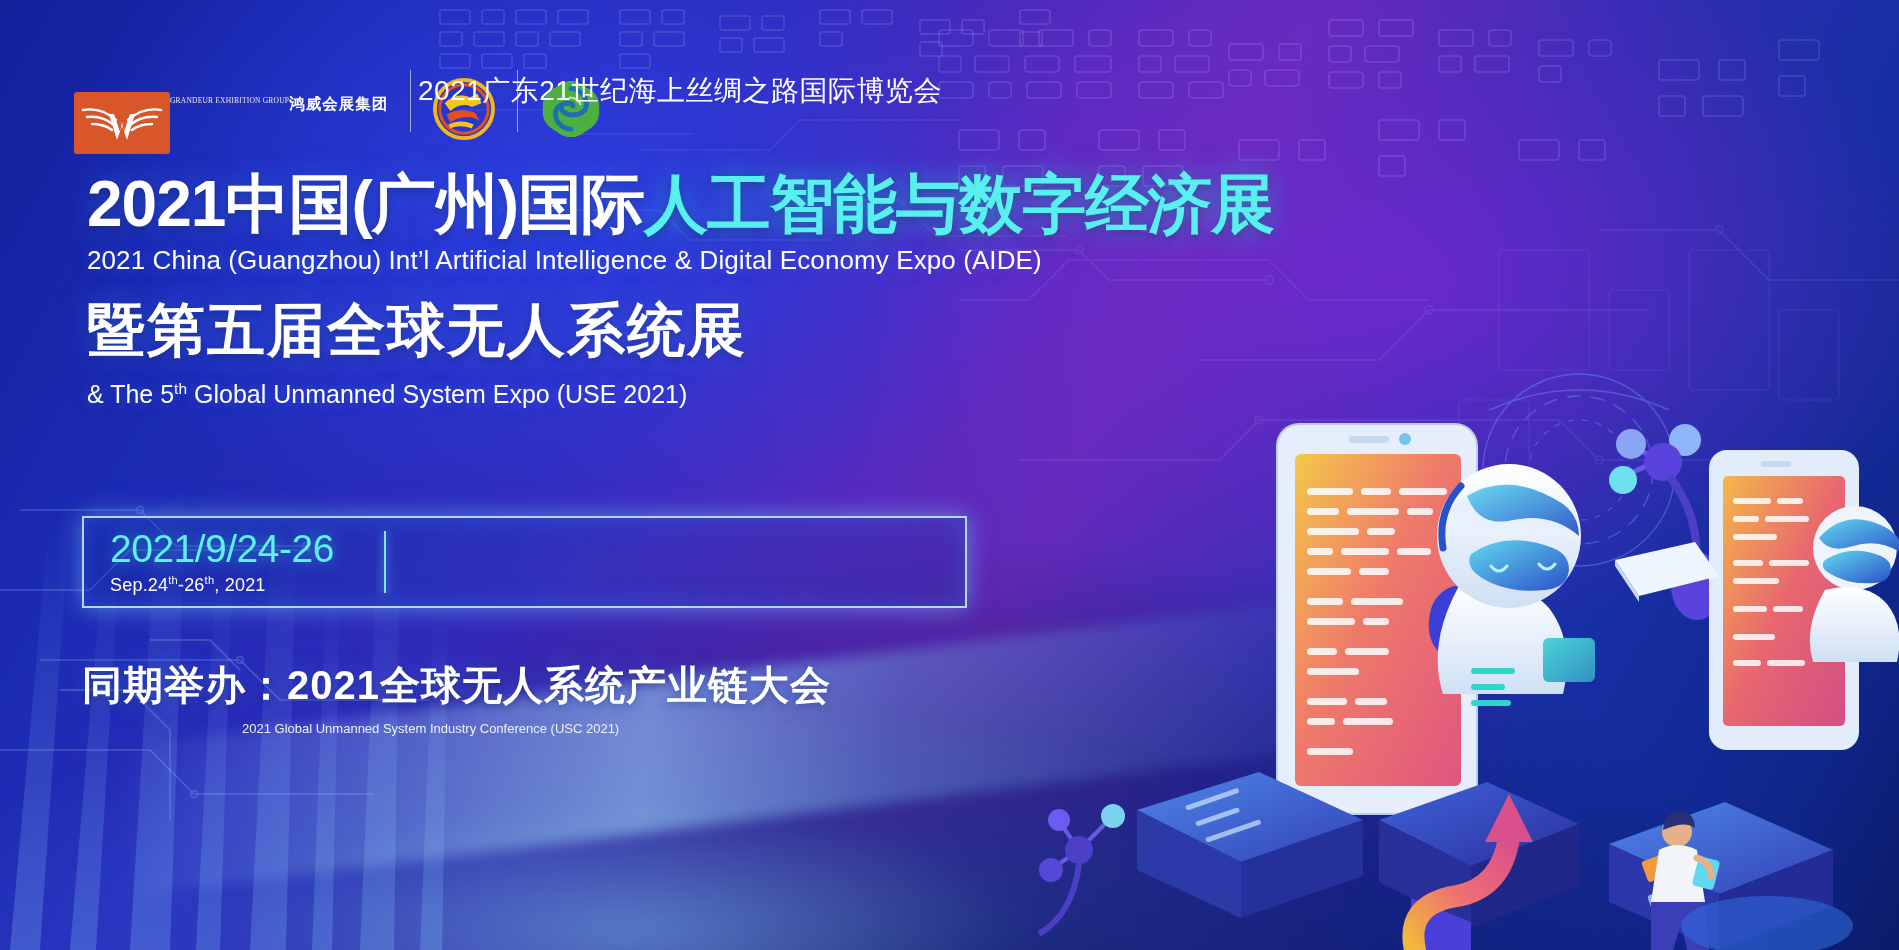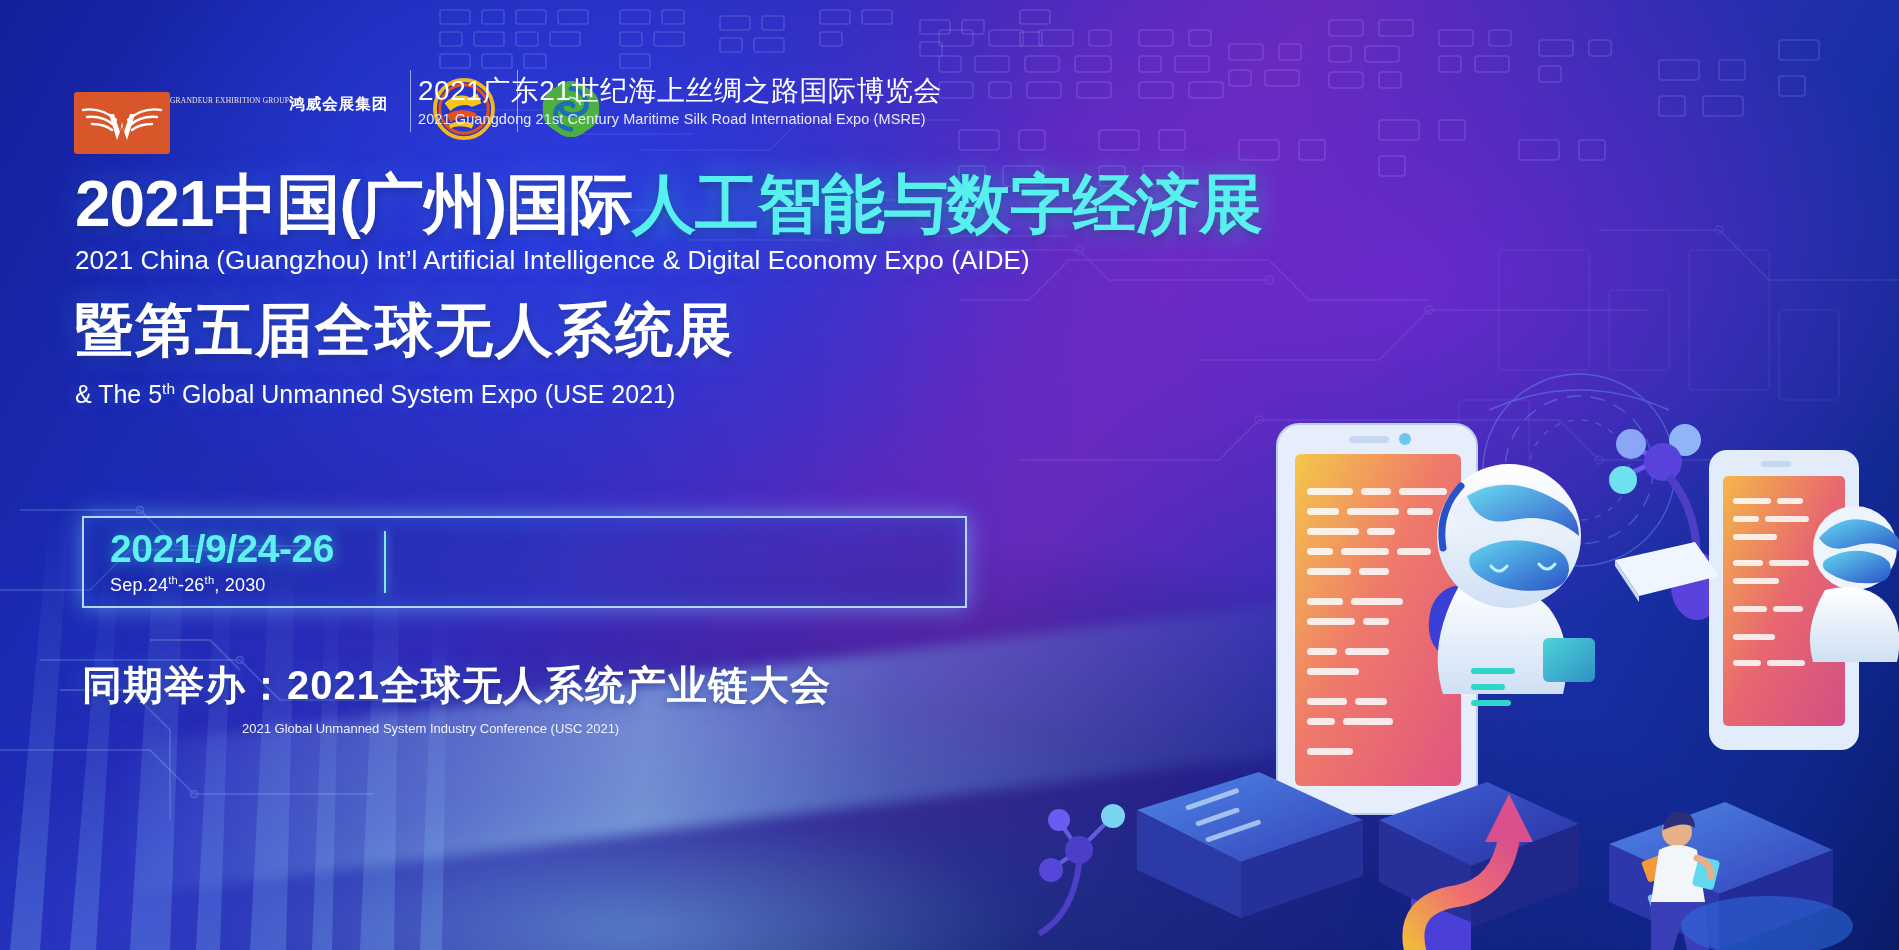--- a/index.html
+++ b/index.html
@@ -60,21 +60,21 @@
   .logo-grandeur .cn { font-size:15.5px; font-weight:bold; color:#ffffff; letter-spacing:1px; margin-top:2px; }
   .logo-div { width:1px; height:62px; background:rgba(255,255,255,.55); margin:0 22px; align-self:flex-start; margin-top:6px;}
   .logo-circle { width:62px; height:62px; }
 
   
   .expo-head { position:absolute; left:418px; top:74px; }
   .expo-cn { font-size:28px; color:#ffffff; letter-spacing:.5px; line-height:1.18; white-space:nowrap; }
   .expo-en { font-size:14.5px; color:#e7eaff; letter-spacing:.1px; margin-top:4px; white-space:nowrap; }
 
   
-  .title-block { position:absolute; left:75px; top:172px; }
+  .title-block { position:absolute; left:87px; top:172px; }
   .title-1 {
     font-size:64px; font-weight:bold; line-height:1.02; letter-spacing:-1px;
     white-space:nowrap; color:#ffffff;
     text-shadow: 0 0 26px rgba(60,120,255,.55), 0 3px 10px rgba(0,0,0,.35);
   }
   .title-1 .hl { color:#58f0ee; text-shadow: 0 0 28px rgba(40,220,230,.55), 0 3px 10px rgba(0,0,0,.30); }
   .sub-1 {
     font-size:26px; color:#ffffff; letter-spacing:.1px; margin-top:8px; white-space:nowrap;
     text-shadow: 0 0 14px rgba(60,120,255,.5);
   }
@@ -91,21 +91,21 @@
   
   .info-box {
     position:absolute; left:82px; top:516px; width:885px; height:92px;
     border:2px solid rgba(190,230,255,.92);
     box-shadow: 0 0 22px rgba(120,200,255,.55), inset 0 0 26px rgba(60,140,255,.30);
     background: linear-gradient(90deg, rgba(20,40,160,.30) 0%, rgba(30,70,190,.22) 55%, rgba(20,40,150,.28) 100%);
     display:flex; align-items:center;
   }
   .info-date { width:300px; padding-left:26px; }
   .info-date .big {
-    font-size:39px; font-weight:bold; color:#5ff0f0; letter-spacing:-.5px; line-height:1;
+    font-size:39px; font-weight:normal; color:#5ff0f0; letter-spacing:-.5px; line-height:1;
     text-shadow: 0 0 16px rgba(60,230,230,.6);
   }
   .info-date .small { font-size:18px; color:#ffffff; margin-top:6px; letter-spacing:.2px; }
   .info-sep { width:2px; height:62px; background:#7fe9f7; box-shadow:0 0 10px rgba(110,230,255,.9); margin:0 10px 0 0; }
   .info-venue { padding-left:26px; }
   .info-venue .big {
     font-size:31px; font-weight:bold; color:#68ecf5; letter-spacing:1px; line-height:1.05;
     text-shadow: 0 0 16px rgba(60,230,240,.6);
   }
   .info-venue .small { font-size:20px; color:#9ff3fb; margin-top:6px; letter-spacing:.2px; }
@@ -324,34 +324,33 @@
     <svg class="logo-circle" viewBox="0 0 64 64">
       <path d="M32 3 C42 3 46 9 52 12 C58 16 62 22 61 32 C62 42 58 48 52 52 C46 55 42 61 32 61 C22 61 18 55 12 52 C6 48 2 42 3 32 C2 22 6 16 12 12 C18 9 22 3 32 3 Z" fill="#4caf3f"></path>
       <path d="M32 11 C40 11 48 18 48 27 C48 34 42 38 34 38 C27 38 22 35 22 31 C22 28 25 26 29 26 C32 26 34 27 34 29" fill="none" stroke="#1e6fb0" stroke-width="5" stroke-linecap="round"></path>
       <path d="M32 53 C24 53 16 46 16 37 C16 30 22 26 30 26" fill="none" stroke="#1e6fb0" stroke-width="5" stroke-linecap="round"></path>
       <path d="M30 20 C36 20 41 23 42 28" fill="none" stroke="#ffffff" stroke-width="2" opacity=".7"></path>
     </svg>
   </div>
 
   <div class="expo-head">
     <div class="expo-cn">2021广东21世纪海上丝绸之路国际博览会</div>
-    <div class="expo-en">2021 Guangdong 21st Century Maritime Silk Road International Expo (MSRE)</div>
   </div>
 
   <div class="title-block">
     <div class="title-1"><span>2021中国(广州)国际</span><span class="hl">人工智能与数字经济展</span></div>
     <div class="sub-1">2021 China (Guangzhou) Int’l Artificial Intelligence &amp; Digital Economy Expo (AIDE)</div>
     <div class="title-2">暨第五届全球无人系统展</div>
     <div class="sub-2"><span>&amp; The 5</span><span class="sup">th</span><span> Global Unmanned System Expo (USE 2021)</span></div>
   </div>
 
   <div class="info-box">
     <div class="info-date">
       <div class="big">2021/9/24-26</div>
-      <div class="small"><span>Sep.24</span><span class="sup">th</span><span>-26</span><span class="sup">th</span><span>, 2030</span></div>
+      <div class="small"><span>Sep.24</span><span class="sup">th</span><span>-26</span><span class="sup">th</span><span>, 2021</span></div>
     </div>
     <div class="info-sep"></div>
   </div>
 
   <div class="conf">
     <div class="conf-cn">同期举办：2021全球无人系统产业链大会</div>
     <div class="conf-en">2021 Global Unmanned System Industry Conference (USC 2021)</div>
   </div>
 
   <svg class="illus" viewBox="0 0 880 600">

